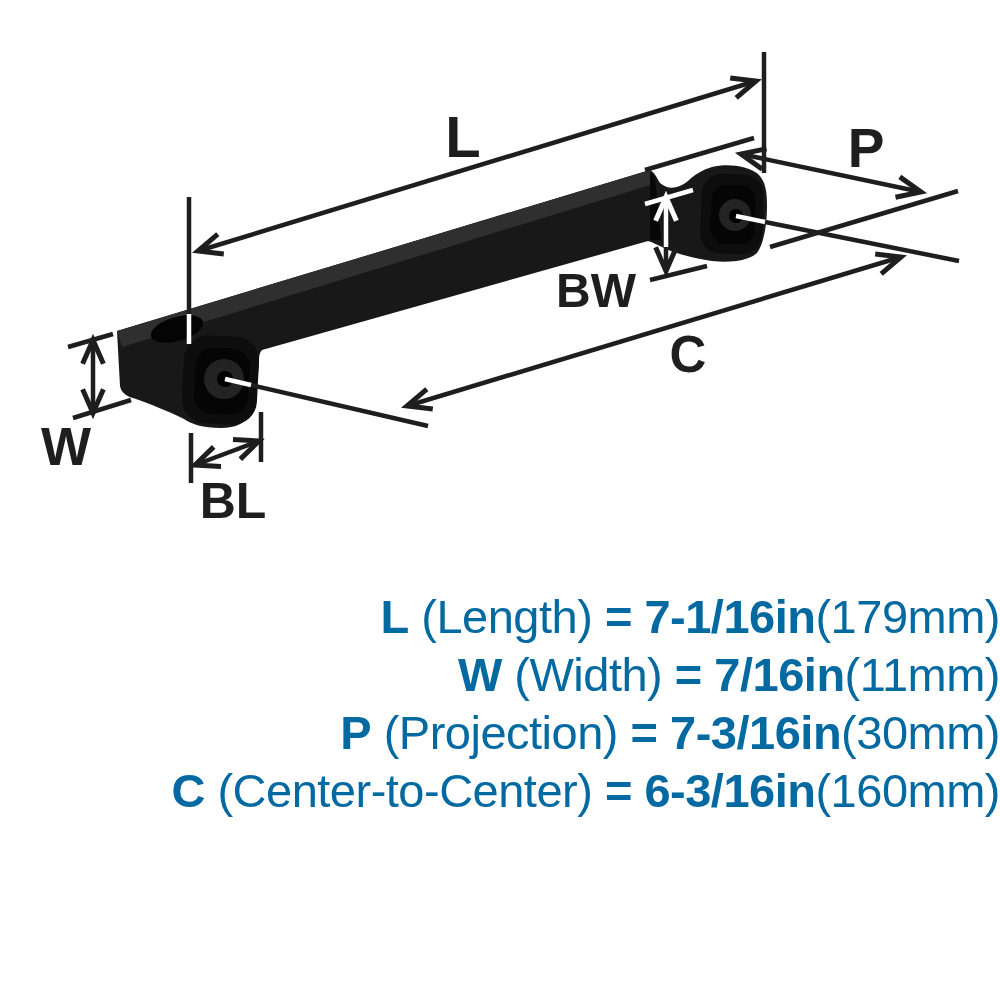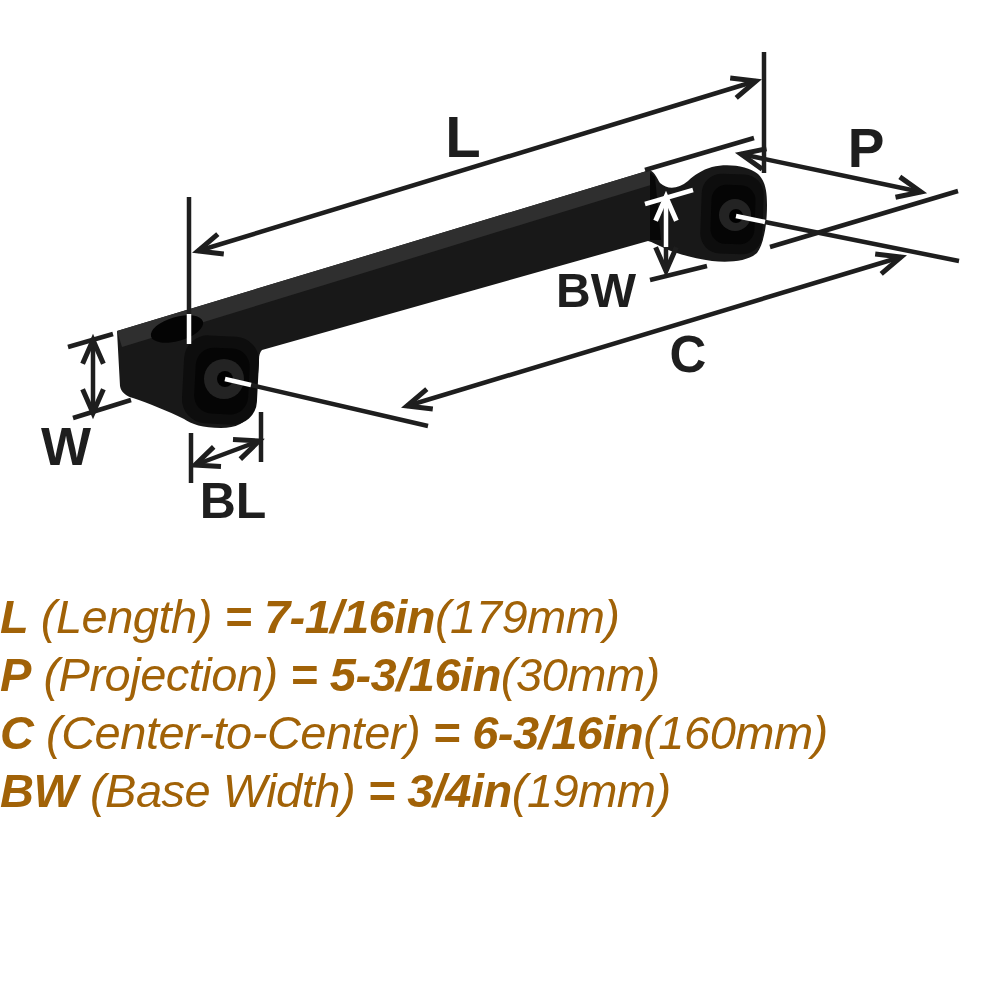--- a/index.html
+++ b/index.html
@@ -1,21 +1,21 @@
 <!DOCTYPE html>
 <html><head>
 <meta charset="utf-8">
 <style>
   html,body{margin:0;padding:0;background:#ffffff;width:1000px;height:1000px;overflow:hidden;
     font-family:"Liberation Sans", sans-serif;}
   #stage{position:relative;width:1000px;height:1000px;background:#fff;}
   #diagram-svg{display:block;width:1000px;height:562px;}
   .specs{margin-top:26px;}
-  .spec-line{width:1000px;text-align:left;font-size:47px;line-height:58px;
-    color:#a16207;letter-spacing:-0.5px;white-space:nowrap;font-style:italic;}
+  .spec-line{width:1000px;text-align:right;font-size:47px;line-height:58px;
+    color:#0369a1;letter-spacing:-0.5px;white-space:nowrap;}
   .spec-line .b{font-weight:700;}
   .spec-line .r{font-weight:400;}
   text{fill:#1e1e1e;font-family:"Liberation Sans", sans-serif;font-weight:700;}
 </style>
 </head>
 <body>
 
 <div id="stage">
 
   <svg id="diagram-svg" viewBox="0 0 1000 562">
@@ -132,17 +132,17 @@
       <text x="866" y="167" font-size="55" text-anchor="middle">P</text>
       <text x="596" y="307" font-size="48" text-anchor="middle">BW</text>
       <text x="688" y="372" font-size="51" text-anchor="middle">C</text>
       <text x="66" y="465" font-size="53" text-anchor="middle">W</text>
       <text x="233" y="518" font-size="50" text-anchor="middle">BL</text>
     </g>
   </svg>
 
   <div class="specs">
     <div class="spec-line"><span class="b">L</span> <span class="r">(Length)</span> <span class="b">= 7-1/16in</span><span class="r">(179mm)</span></div>
-    <div class="spec-line"><span class="b">P</span> <span class="r">(Projection)</span> <span class="b">= 5-3/16in</span><span class="r">(30mm)</span></div>
+    <div class="spec-line"><span class="b">W</span> <span class="r">(Width)</span> <span class="b">= 7/16in</span><span class="r">(11mm)</span></div>
+    <div class="spec-line"><span class="b">P</span> <span class="r">(Projection)</span> <span class="b">= 7-3/16in</span><span class="r">(30mm)</span></div>
     <div class="spec-line"><span class="b">C</span> <span class="r">(Center-to-Center)</span> <span class="b">= 6-3/16in</span><span class="r">(160mm)</span></div>
-    <div class="spec-line"><span class="b">BW</span> <span class="r">(Base Width)</span> <span class="b">= 3/4in</span><span class="r">(19mm)</span></div>
   </div>
 </div>
 
 </body></html>

